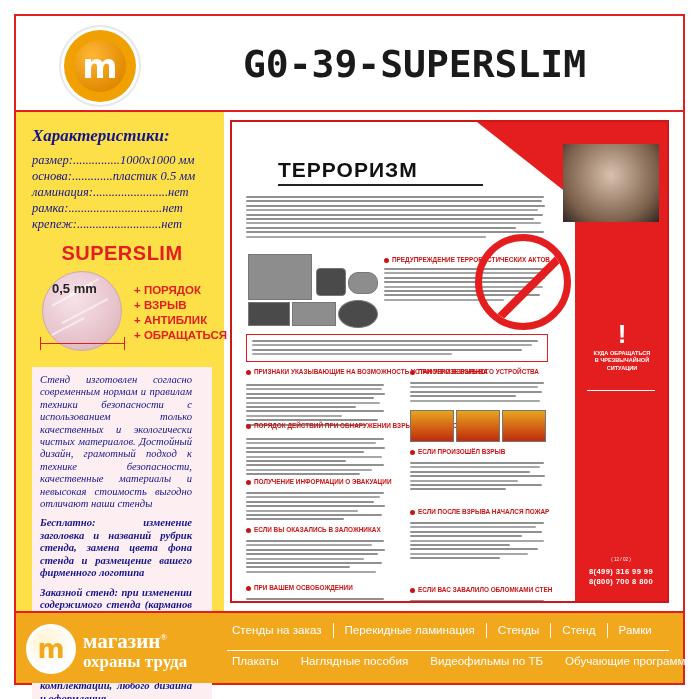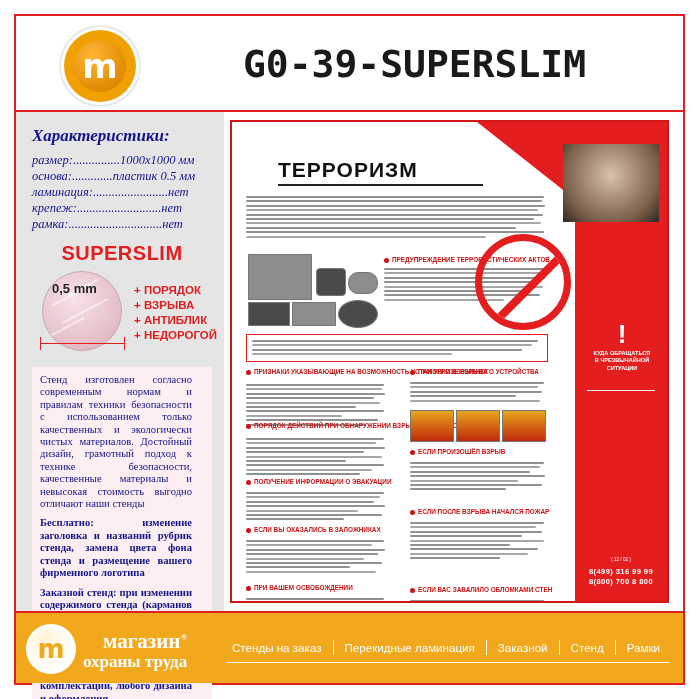--- a/index.html
+++ b/index.html
@@ -53,21 +53,21 @@
     display:flex;align-items:center;justify-content:center;
     font-family:"DejaVu Sans Mono", monospace;
     font-weight:bold;font-size:38px;color:#1a1a1a;
     letter-spacing:0px;
   }
   
   .leftcol{
     position:absolute;left:0;top:96px;width:208px;bottom:72px;
     box-sizing:border-box;
     padding:14px 12px 8px 16px;
-    background:#e5e5e5;
+    background:#fde047;
   }
   .char-title{
     font-family:"Liberation Serif", serif;
     font-style:italic;font-weight:bold;font-size:17px;color:#14148c;
     margin-bottom:6px;
   }
   .char-line{
     font-family:"Liberation Serif", serif;
     font-style:italic;font-size:12.5px;color:#14148c;
     line-height:16px;white-space:nowrap;
@@ -119,20 +119,21 @@
     margin-top:6px;
     background:#fdeef1;
     padding:7px 8px;
     box-sizing:border-box;
   }
   .desc-box p{
     margin:0 12px 7px 0;
     font-family:"Liberation Serif", serif;
     font-size:10.6px;color:#14148c;line-height:12.4px;
     text-align:justify;
+    font-style:italic;
   }
   .desc-box p.b{font-weight:bold;}
   .desc-box p:last-child{margin-bottom:0;}
   
   .poster{
     position:absolute;left:214px;top:104px;right:14px;bottom:80px;
     border:2px solid #cf1717;
     background:#ffffff;
     box-sizing:border-box;
     overflow:hidden;
@@ -228,32 +229,32 @@
     background:radial-gradient(circle at 35% 30%, #fff4d6, #ffffff 70%);
     border:3px solid #ffffff;
     display:flex;align-items:center;justify-content:center;
     color:#f2a81c;font-weight:bold;font-size:26px;
     font-family:"DejaVu Sans", sans-serif;
     margin-right:7px;
   }
   .shop .txt{color:#fff;}
   .shop .l1{
     font-family:"Liberation Serif", serif;
-    font-weight:bold;font-size:21px;line-height:21px;text-align:right;
+    font-weight:bold;font-size:21px;line-height:21px;
   }
   .shop .l1 sup{font-size:9px;vertical-align:super;}
   .shop .l2{
     font-family:"Liberation Serif", serif;
     font-weight:bold;font-size:17px;line-height:19px;
   }
   .navwrap{
     position:absolute;left:205px;right:8px;top:10px;bottom:8px;
   }
   .navrow{
-    display:flex;align-items:center;height:24px;margin-top:12px;
+    display:flex;align-items:flex-start;height:24px;
   }
   .navrow .item{
     color:#ffffff;
     font-family:"Liberation Sans", sans-serif;
     font-size:11.6px;
     padding:0 11px;
     white-space:nowrap;
   }
   .navrow .sep{
     width:1px;height:15px;background:#ffffff;opacity:.9;
@@ -283,46 +284,46 @@
       <div class="char-line">
         <span>размер:</span><span>...............</span><span>1000х1000  мм</span>
       </div>
       <div class="char-line">
         <span>основа:</span><span>.............</span><span>пластик 0.5 мм</span>
       </div>
       <div class="char-line">
         <span>ламинация:</span><span>........................</span><span>нет</span>
       </div>
       <div class="char-line">
+        <span>рамка:</span><span>..............................</span><span>нет</span>
+      </div>
+      <div class="char-line">
         <span>крепеж:</span><span>...........................</span><span>нет</span>
-      </div>
-      <div class="char-line">
-        <span>рамка:</span><span>..............................</span><span>нет</span>
       </div>
 
       <div class="slim-title">SUPERSLIM</div>
 
       <div class="slim-fig">
         <div class="circle-img">
           <div class="streak" style="left:6px;top:22px;width:46px;"></div>
           <div class="streak" style="left:16px;top:38px;width:52px;"></div>
           <div class="streak" style="left:4px;top:54px;width:40px;"></div>
           <div class="streak" style="left:24px;top:14px;width:34px;"></div>
         </div>
         <div class="dimline">
           <div class="bar"></div>
           <div class="tick" style="left:0;"></div>
           <div class="tick" style="left:84px;"></div>
         </div>
         <div class="dimtext">0,5 mm</div>
         <div class="bullets">
           <div>+ ПОРЯДОК</div>
-          <div>+ ВЗРЫВА</div>
+          <div>+ ВЗРЫВ</div>
           <div>+ АНТИБЛИК</div>
-          <div>+ НЕДОРОГОЙ</div>
+          <div>+ ОБРАЩАТЬСЯ</div>
         </div>
       </div>
 
       <div class="desc-box">
         <p>Стенд изготовлен согласно современным нормам и правилам техники безопасности с использованием только качественных и экологически чистых материалов. Достойный дизайн, грамотный подход к технике безопасности, качественные материалы и невысокая стоимость выгодно отличают наши стенды</p>
         <p class="b">Бесплатно: изменение заголовка и названий рубрик стенда, замена цвета фона стенда и размещение вашего фирменного логотипа</p>
         <p class="b">Заказной стенд: при изменении содержимого стенда (карманов или плакатов) - он считается заказным и его стоимость рассчитывается отдельно</p>
         <p class="b">Изготовление стенды на заказ - любого размера, любой комплектации, любого дизайна и оформления</p>
       </div>
     </div>
@@ -499,24 +500,33 @@
           <div class="l2">охраны труда</div>
         </div>
       </div>
 
       <div class="navwrap">
         <div class="navrow">
           <div class="item">Стенды на заказ</div>
           <div class="sep"></div>
           <div class="item">Перекидные ламинация</div>
           <div class="sep"></div>
-          <div class="item">Заказной</div>
+          <div class="item">Стенды</div>
           <div class="sep"></div>
           <div class="item">Стенд</div>
           <div class="sep"></div>
           <div class="item">Рамки</div>
         </div>
         <div class="navdiv"></div>
+        <div class="navrow">
+          <div class="item">Плакаты</div>
+          <div class="sep"></div>
+          <div class="item">Наглядные пособия</div>
+          <div class="sep"></div>
+          <div class="item">Видеофильмы по ТБ</div>
+          <div class="sep"></div>
+          <div class="item">Обучающие программы</div>
+        </div>
       </div>
     </div>
 
   </div>
 </div>
 
 </body></html>

